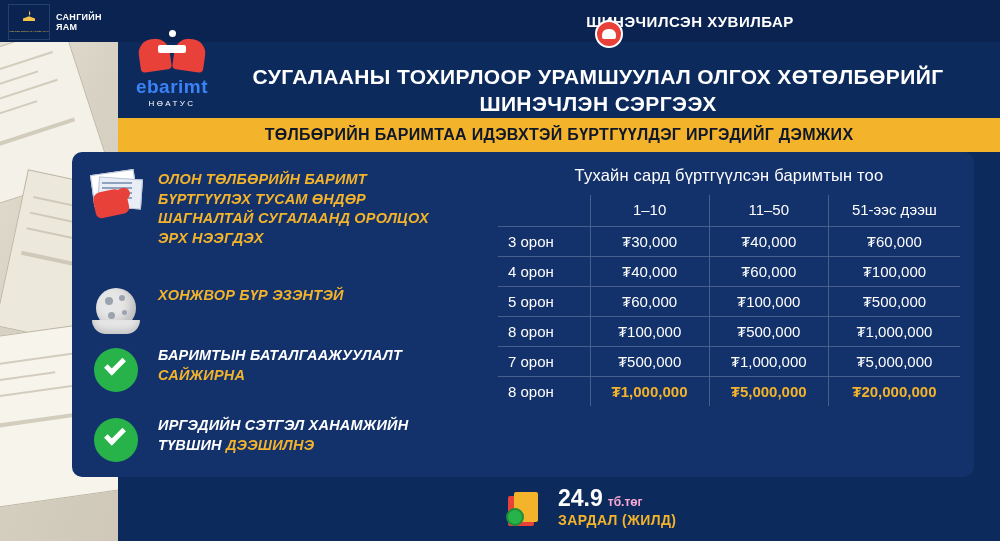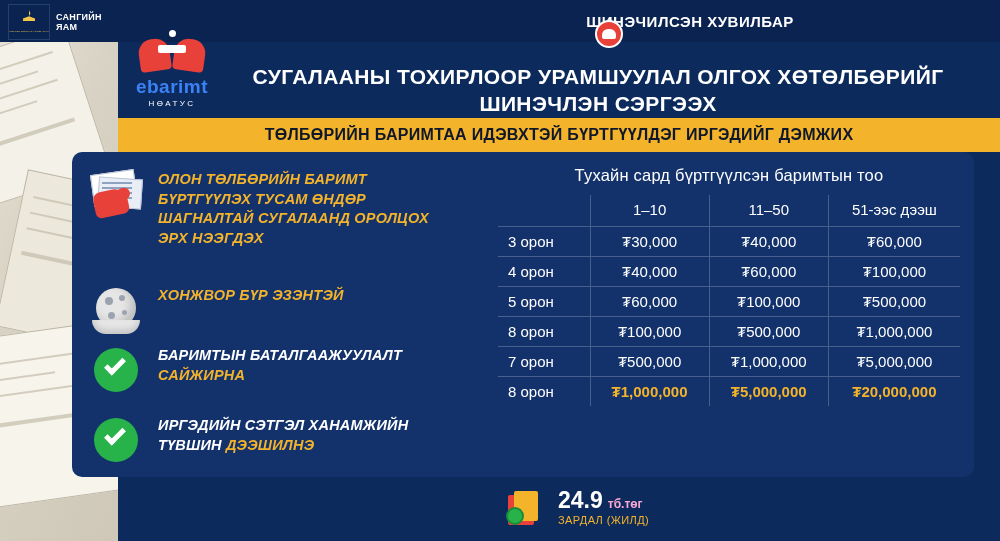--- a/index.html
+++ b/index.html
@@ -238,21 +238,21 @@
   table.grid tr.last td:first-child { color: #ffffff; font-weight: normal; }
 
   
   .footer {
     position: absolute; left: 0; top: 477px; width: 1000px; height: 64px;
   }
   .stat { position: absolute; display: flex; align-items: center; gap: 10px; }
   .stat .ic { width: 40px; height: 42px; position: relative; }
   .stat .val { color: #ffffff; font-size: 23px; font-weight: bold; margin-top: 16px; }
   .stat .unit { color: #f9a8d4; font-size: 12px; font-weight: bold; margin-left: 5px; }
-  .stat .cap { color: #f3b32a; font-size: 11px; font-weight: normal; letter-spacing: .4px; }
+  .stat .cap { color: #f3b32a; font-size: 14px; font-weight: bold; letter-spacing: .4px; }
   .s-left { left: 508px; top: 8px; }
   .s-right { left: 700px; top: 8px; }
 
   .ic-money .bill {
     position: absolute; left: 0; top: 10px; width: 26px; height: 30px;
     background: #e8413a; border-radius: 2px;
   }
   .ic-money .bill2 {
     position: absolute; left: 6px; top: 6px; width: 24px; height: 30px;
     background: #f3b32a; border-radius: 2px;

